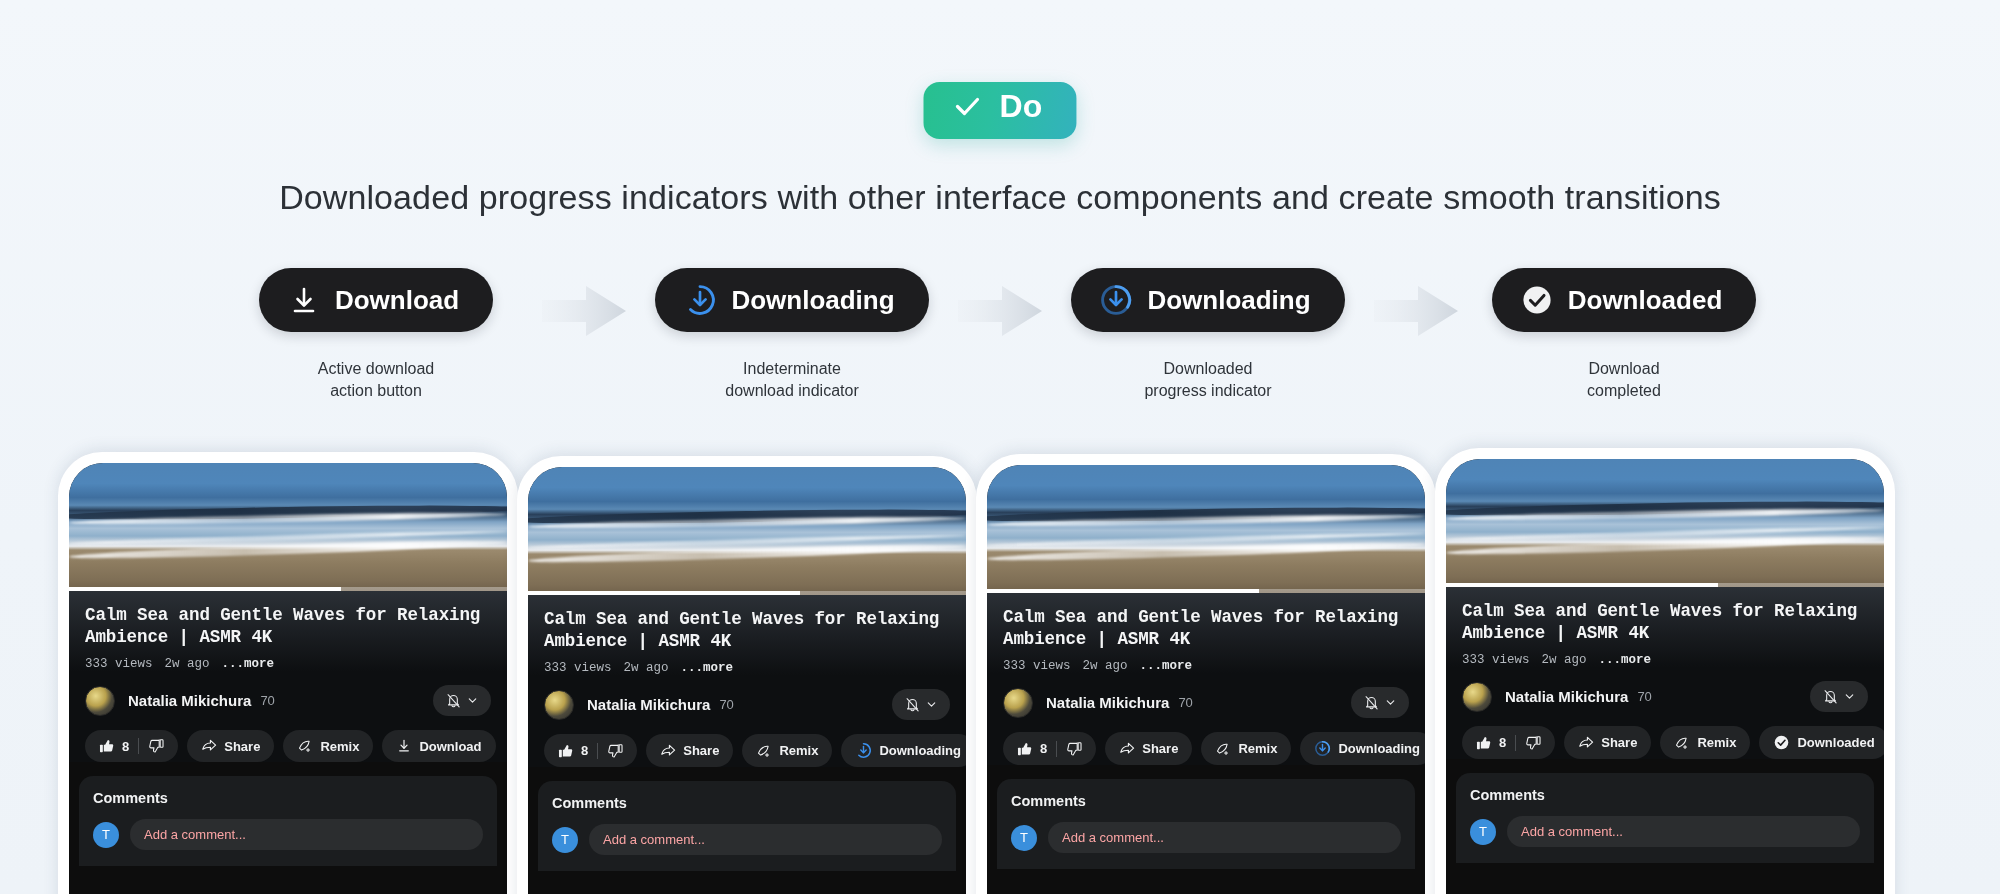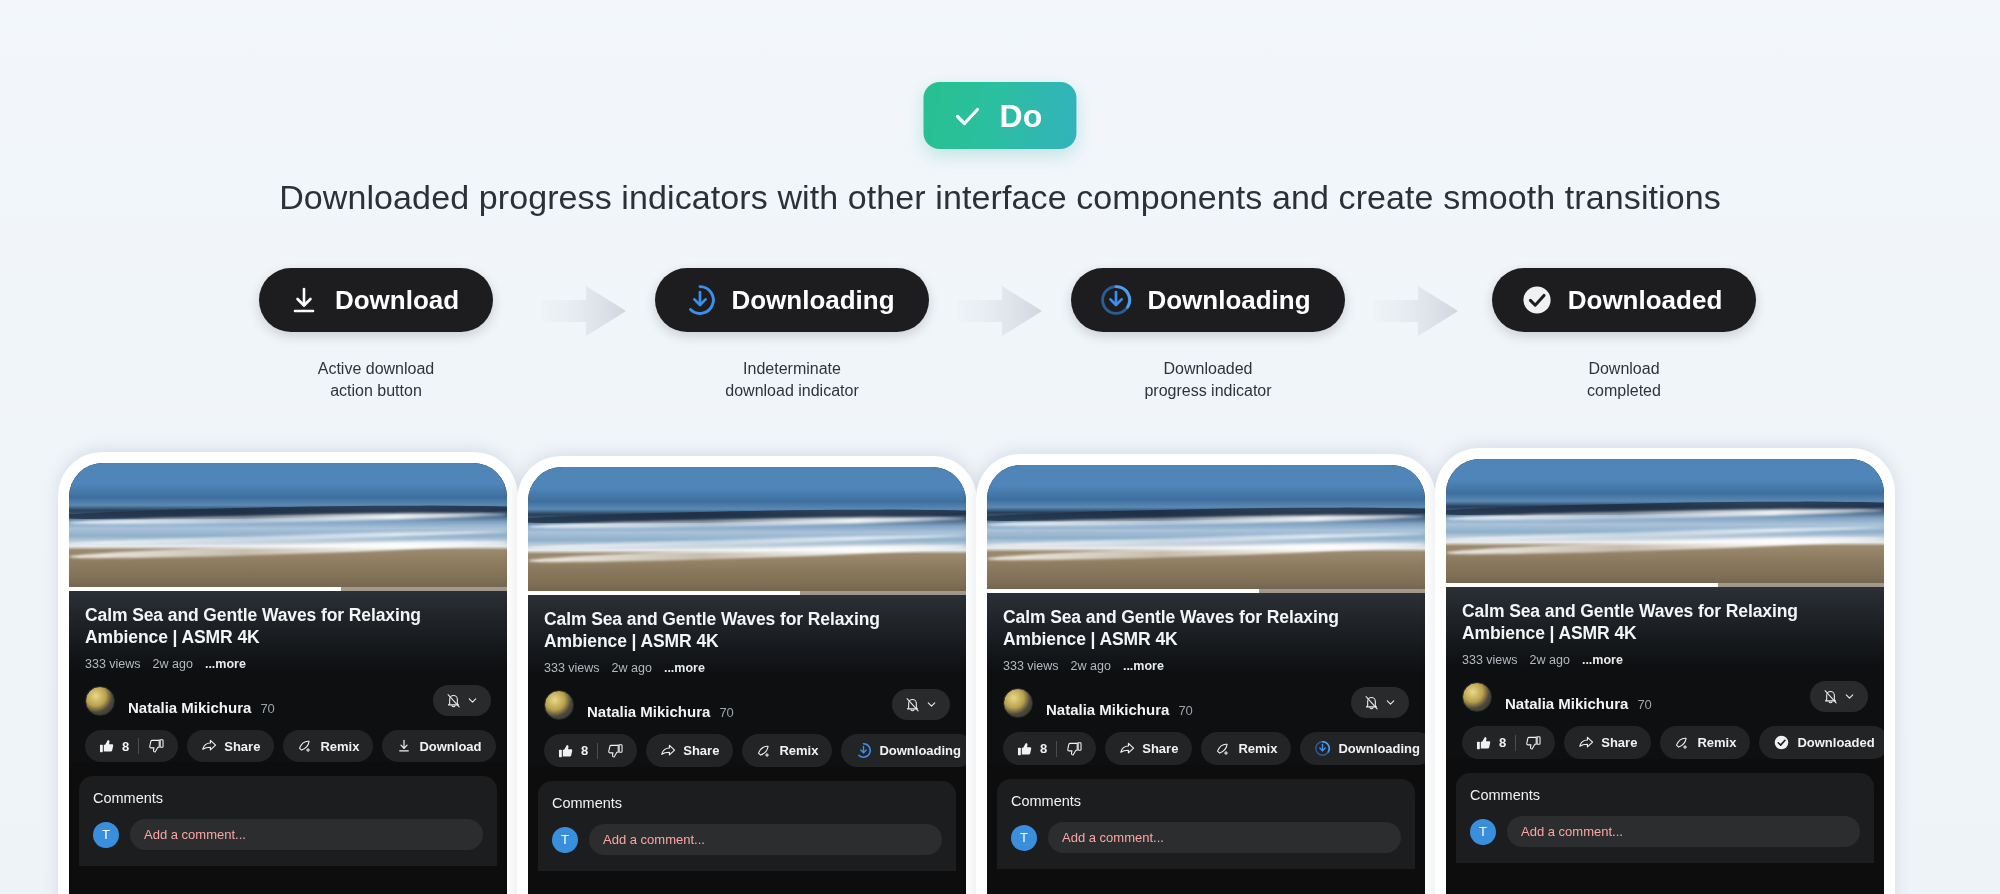--- a/index.html
+++ b/index.html
@@ -14,21 +14,21 @@
     width: 2000px; height: 894px;
     background: linear-gradient(180deg, #f3f7fb 0%, #eff4f9 60%, #eef3f8 100%);
   }
 
   
   .do-badge {
     position: absolute;
     left: 50%; transform: translateX(-50%);
     top: 82px;
     display: flex; align-items: center; gap: 16px;
-    padding: 18px 34px 17px 28px;
+    padding: 8px 34px 17px 28px;
     border-radius: 16px;
     background: linear-gradient(100deg, #27c08f 0%, #2bbfa0 45%, #33b2bd 100%);
     box-shadow: 0 6px 18px rgba(40,170,160,0.25);
   }
   .do-badge .label {
     color: #ffffff;
     font-size: 32px;
     font-weight: bold;
     letter-spacing: 0.2px;
     line-height: 1;
@@ -161,38 +161,39 @@
     background: rgba(255,255,255,0.35);
   }
   .scrubber .played {
     height: 100%;
     background: #ffffff;
   }
 
   .info {
     padding: 14px 16px 0 16px;
     background: linear-gradient(180deg, #2b3036 0%, #1a1d21 55%, #0d0f11 100%);
+    font-family: Liberation Mono, monospace;
   }
   .vid-title {
     color: #f4f5f6;
     font-size: 17.5px;
     font-weight: bold;
     line-height: 1.24;
     letter-spacing: -0.1px;
   }
   .vid-meta {
     margin-top: 9px;
     font-size: 12.5px;
     color: #b4b9bf;
     display: flex; gap: 12px; align-items: baseline;
   }
   .vid-meta .more { color: #e9ebed; font-weight: bold; }
 
   .channel-row {
-    display: flex; align-items: flex-end;
+    display: flex; align-items: center;
     padding: 14px 16px 0 16px;
     background: #0d0f11;
   }
   .avatar {
     width: 30px; height: 30px; border-radius: 50%;
     flex: none;
     background: radial-gradient(circle at 35% 32%, #e8d98a 0%, #b9a14d 38%, #4d4a3c 62%, #2b2b28 100%);
     border: 1px solid #2a2a28;
   }
   .channel-name {
@@ -243,21 +244,21 @@
 
   .comments {
     margin: 14px 10px 0 10px;
     background: #1b1d1f;
     border-radius: 14px 14px 0 0;
     padding: 14px 14px 16px 14px;
   }
   .comments-title {
     color: #f1f2f3;
     font-size: 14.5px;
-    font-weight: normal;
+    font-weight: bold;
   }
   .comment-row {
     margin-top: 13px;
     display: flex; align-items: center; gap: 11px;
   }
   .comment-avatar {
     width: 26px; height: 26px; border-radius: 50%;
     background: #3a8fdc;
     color: #ffffff;
     font-size: 13px;

